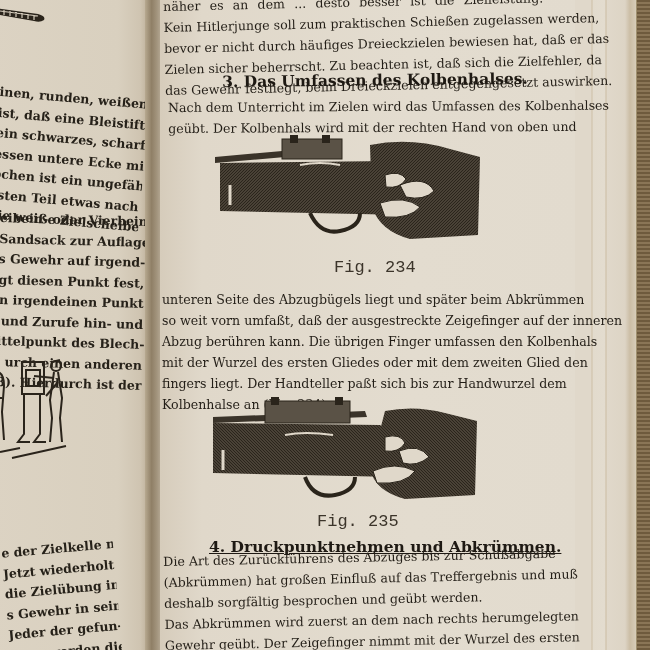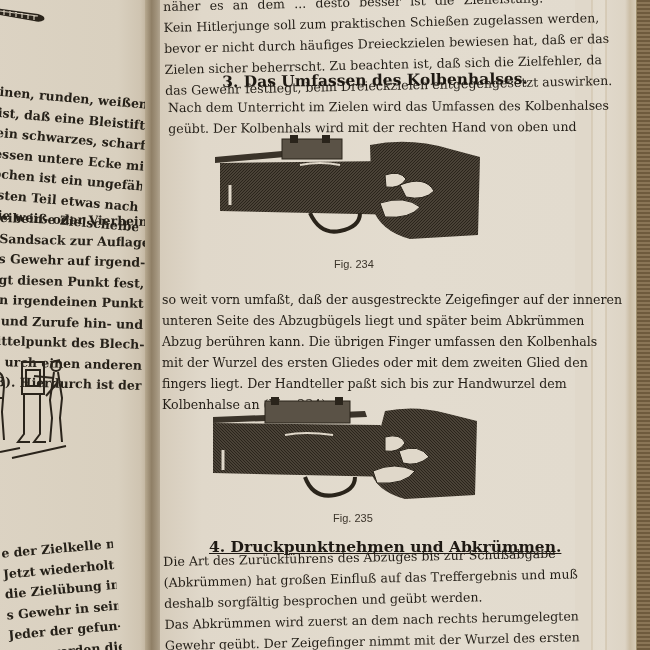--- a/index.html
+++ b/index.html
@@ -61,25 +61,25 @@
     .rtext .line { display: block; text-align: justify; text-align-last: justify; }
 
     .block-top { left: 163px; top: -4px; width: 380px; transform: rotate(-1.3deg); }
     .heading {
       position: absolute; font-family: "DejaVu Serif", serif; font-weight: bold;
       color: #1e1913; font-size: 15.5px; white-space: nowrap; transform-origin: left top;
     }
     .heading-3 { left: 222px; top: 72px; transform: rotate(-0.6deg); }
     .block-b { left: 168px; top: 97px; width: 374px; transform: rotate(-0.3deg); }
     .fig-caption {
-      position: absolute; font-family: Liberation Sans, sans-serif; color: #3b342a; font-size: 11px;
+      position: absolute; font-family: Liberation Mono, monospace; color: #3b342a; font-size: 17px;
     }
     .fig-234 { left: 334px; top: 258px; }
     .block-c { left: 162px; top: 289px; width: 380px; }
-    .fig-235 { left: 317px; top: 512px; margin-left: 16px; }
+    .fig-235 { left: 317px; top: 512px; }
     .heading-4 { left: 209px; top: 537px; text-decoration: underline; }
     .block-d { left: 163px; top: 551px; width: 379px; transform: rotate(-1.2deg); }
 
     .illustration { position: absolute; }
     .illus-234 { left: 210px; top: 135px; width: 280px; height: 110px; }
     .illus-235 { left: 205px; top: 395px; width: 285px; height: 112px; }
   </style>
 </head>
 <body>
 
@@ -183,22 +183,22 @@
 
     <path d="M100 78 Q110 100 130 96 Q150 92 150 78" stroke="#2a241b" stroke-width="4" fill="none"></path>
 
     <path d="M160 10 Q200 2 240 14 L270 22 L268 100 L200 104 Q170 96 162 72 Z" fill="url(#hatch1)"></path>
     <path d="M175 40 Q190 35 196 44 Q190 54 176 52 Z M170 68 Q195 60 210 72 Q200 84 175 82 Z M190 50 Q215 40 224 56 Q214 66 196 62 Z" fill="#e0d8ca" stroke="#2a241b"></path>
   </svg>
 
   <div class="fig-caption fig-234">Fig. 234</div>
 
   <div class="rtext block-c">
+    <span class="line">unteren Seite des Abzugbügels liegt und später beim Abkrümmen</span>
     <span class="line">so weit vorn umfaßt, daß der ausgestreckte Zeigefinger auf der inneren</span>
-    <span class="line">unteren Seite des Abzugbügels liegt und später beim Abkrümmen</span>
     <span class="line">Abzug berühren kann. Die übrigen Finger umfassen den Kolbenhals</span>
     <span class="line">mit der Wurzel des ersten Gliedes oder mit dem zweiten Glied den</span>
     <span class="line">fingers liegt. Der Handteller paßt sich bis zur Handwurzel dem</span>
     <span class="line" style="text-align-last:left">Kolbenhalse an (Fig. 234).</span>
   </div>
 
   <svg class="illustration illus-235" viewBox="0 0 285 112">
     <defs>
       <pattern id="hatch2" width="3" height="3" patternUnits="userSpaceOnUse">
         <rect width="3" height="3" fill="#4a4237"></rect>

